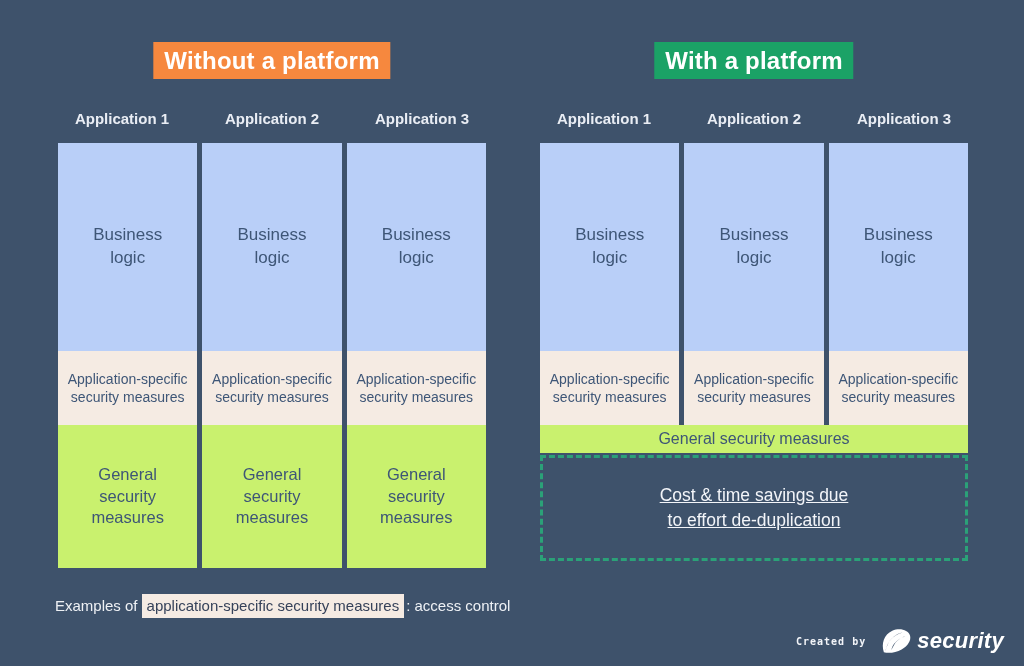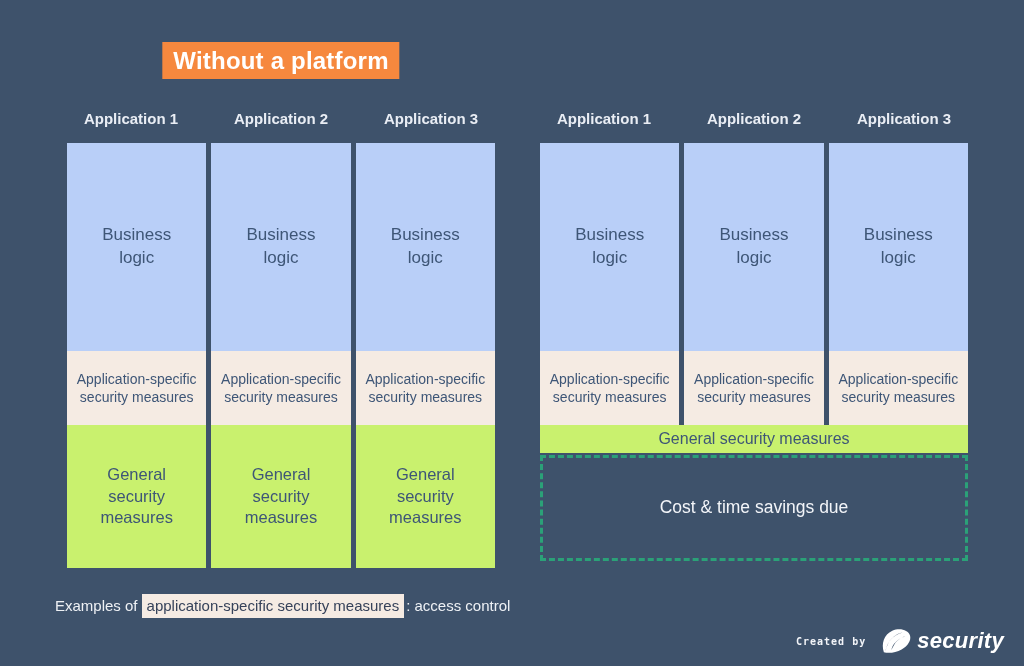--- a/index.html
+++ b/index.html
@@ -6,21 +6,21 @@
   body{
     width:1024px;height:666px;
     background:#3e526b;
     font-family:"Liberation Sans", sans-serif;
     position:relative;
     overflow:hidden;
   }
   .canvas{position:absolute;inset:0;}
 
   .panel{position:absolute;top:0;width:428px;height:666px;}
-  .panel-left{left:67px;}
+  .panel-left{left:58px;}
   .panel-right{left:540px;}
 
   .banner{
     position:absolute;top:42px;left:50%;transform:translateX(-50%);
     height:37px;line-height:37px;
     padding:0 11px;
     font-size:24px;font-weight:bold;color:#ffffff;
     white-space:nowrap;
     letter-spacing:0.2px;
   }
@@ -66,21 +66,21 @@
     position:absolute;top:425px;left:0;right:0;height:28px;
     background:#c9f16e;color:#3e5677;
     display:flex;align-items:center;justify-content:center;
     font-size:16px;
   }
   .savings-box{
     position:absolute;top:455px;left:0;right:0;height:106px;
     border:3px dashed #2ba178;
     display:flex;flex-direction:column;align-items:center;justify-content:center;
     color:#f3f5f9;font-size:17.5px;line-height:1.45;
-    box-sizing:border-box;text-align:center;
+    box-sizing:border-box;text-align:center;text-decoration:underline;
   }
 
   .examples{
     position:absolute;left:55px;top:594px;
     font-size:15px;color:#eef1f5;
   }
   .example-line{height:36px;line-height:21px;white-space:nowrap;}
   .hl{
     display:inline-block;
     padding:1px 5px 2px 5px;
@@ -133,20 +133,21 @@
       </div>
       <div class="col">
         <div class="box box-business">Business logic</div>
         <div class="box box-appspec">Application-specific security measures</div>
         <div class="box box-general">General security measures</div>
       </div>
     </div>
   </div>
 
   <div class="panel panel-right">
+    <div class="banner banner-green">With a platform</div>
 
     <div class="labels">
       <div class="app-label">Application 1</div>
       <div class="app-label">Application 2</div>
       <div class="app-label">Application 3</div>
     </div>
 
     <div class="columns">
       <div class="col">
         <div class="box box-business">Business logic</div>
@@ -159,20 +160,21 @@
       <div class="col">
         <div class="box box-business">Business logic</div>
         <div class="box box-appspec">Application-specific security measures</div>
       </div>
     </div>
 
     <div class="general-bar">General security measures</div>
 
     <div class="savings-box">
       <div>Cost &amp; time savings due</div>
+      <div>to effort de-duplication</div>
     </div>
   </div>
 
   <div class="examples">
     <div class="example-line">
       <span>Examples of</span><span class="hl hl-cream">application-specific security measures</span><span class="example-suffix">: access control</span>
     </div>
   </div>
 
   <div class="footer">

